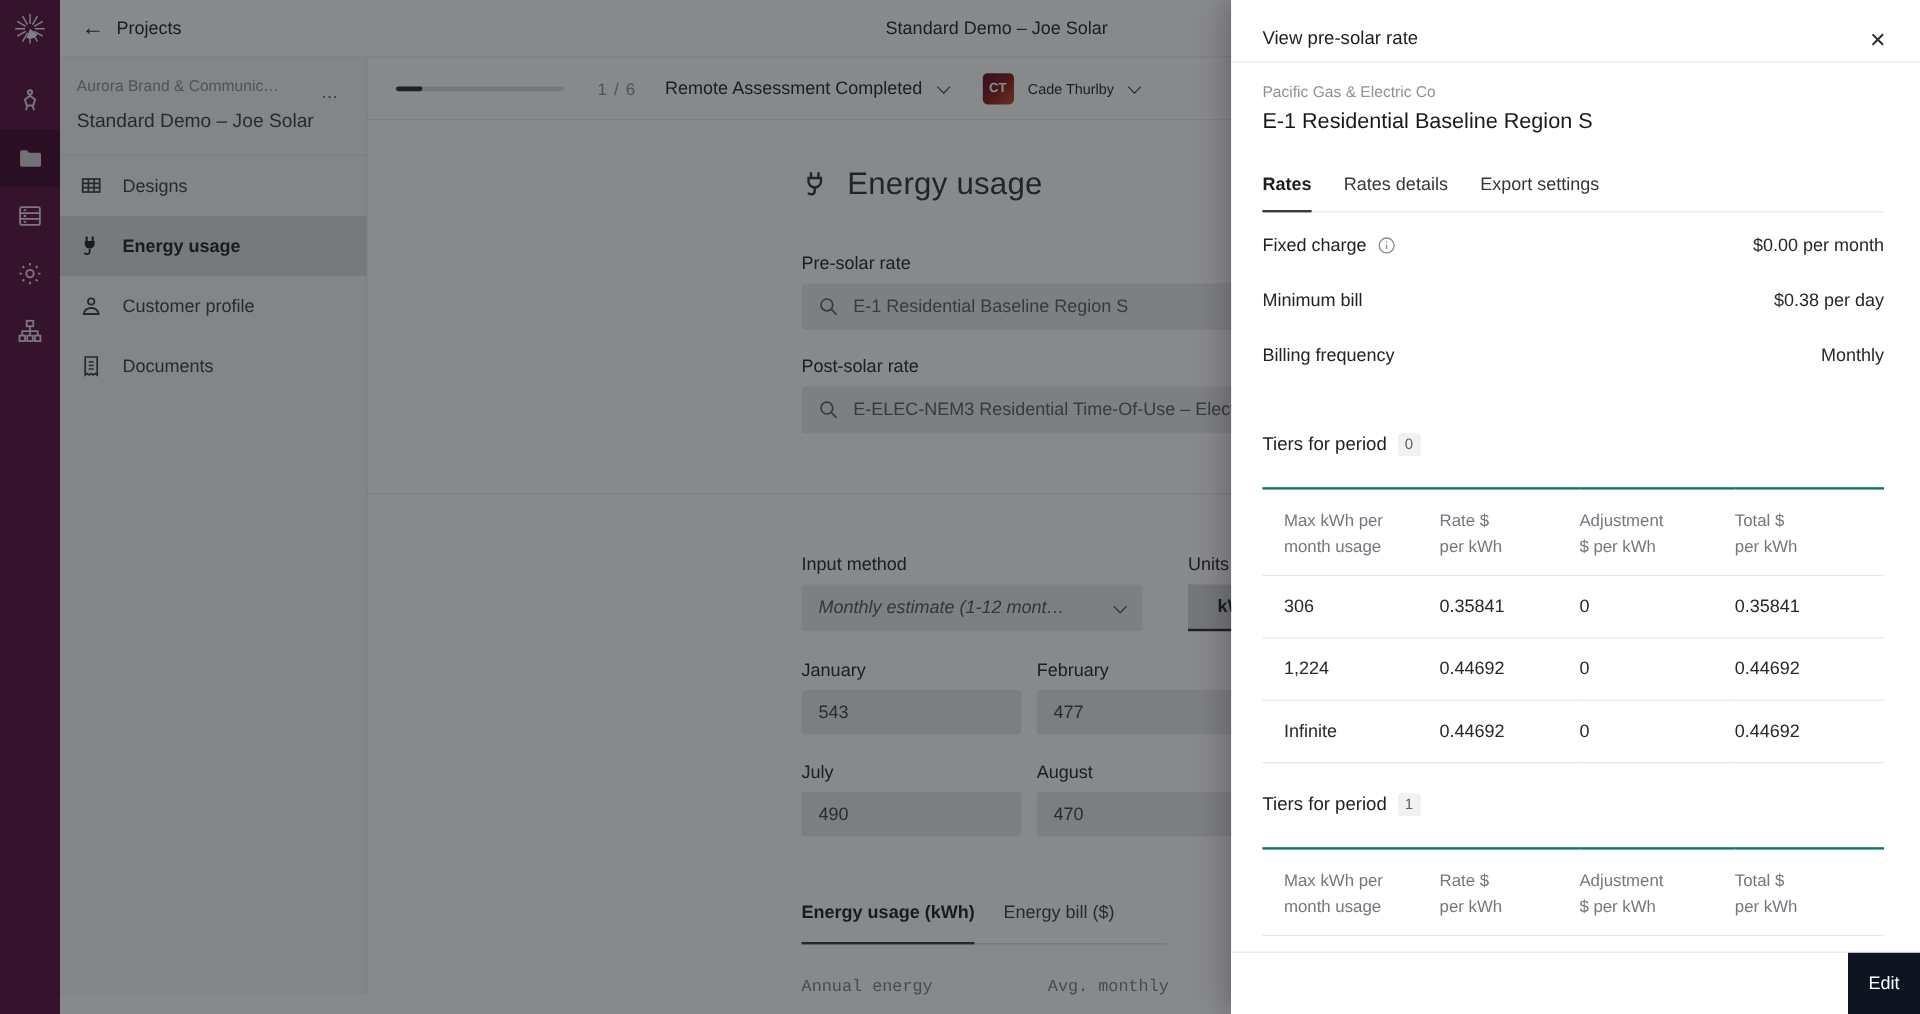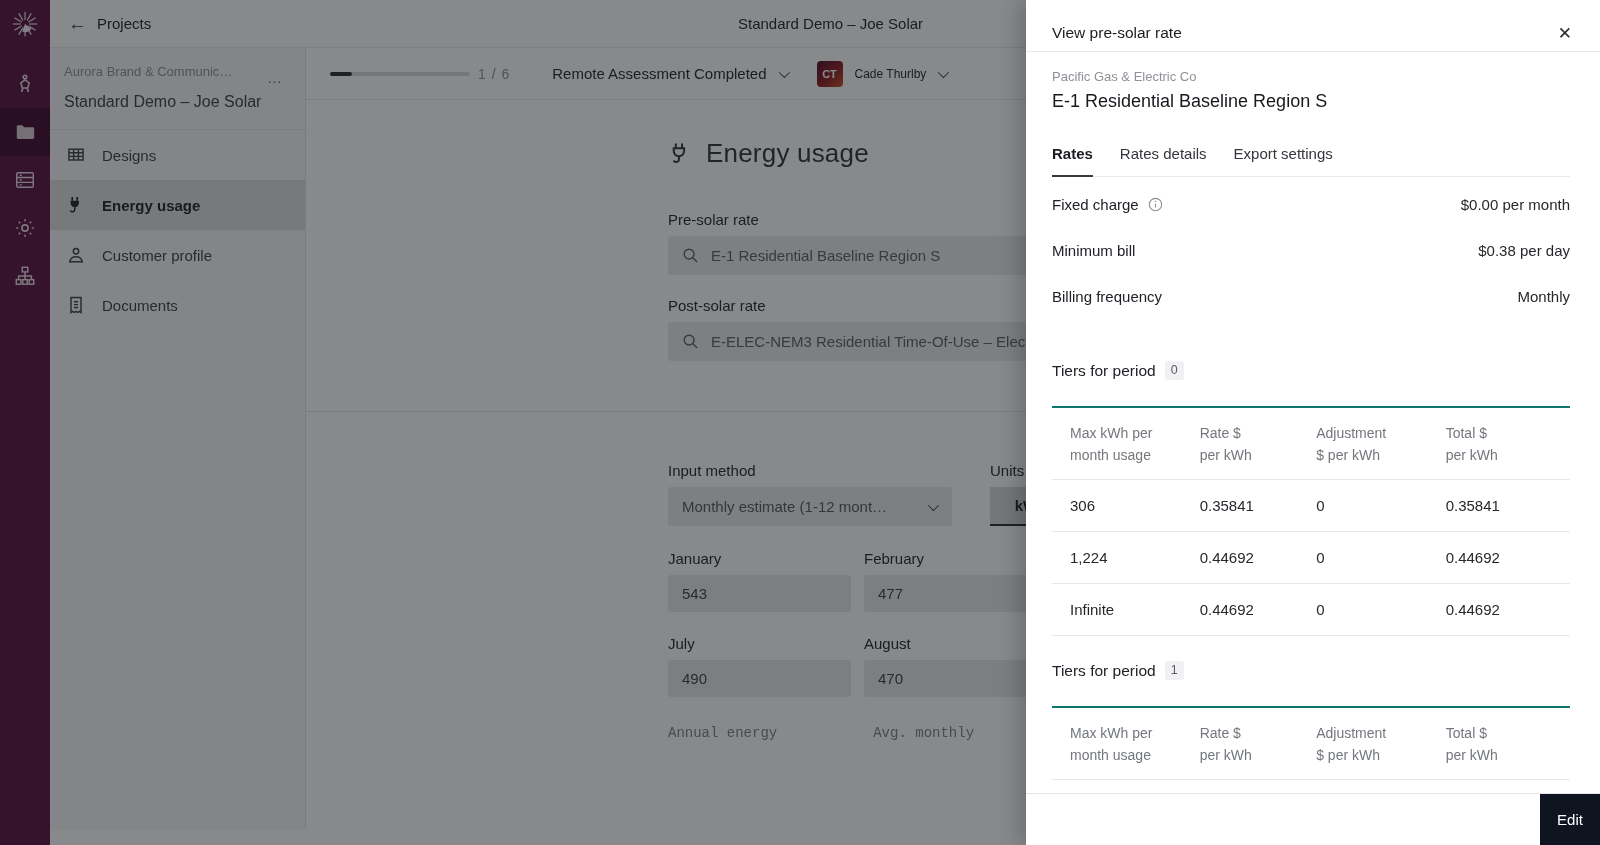--- a/index.html
+++ b/index.html
@@ -29,41 +29,41 @@
   .sidebar-project { font-size:16px; color:#3e4146; line-height:22px; padding:6px 40px 16px 14px; }
   .sidebar-divider { height:1px; background:#e5e5e8; }
   .nav-item { display:flex; align-items:center; gap:16px; height:50px; padding-left:16px; font-size:15px; color:#3c3f44; cursor:pointer; }
   .nav-item svg { width:20px; height:20px; flex:none; }
   .nav-item.active { background:#dededf; font-weight:bold; color:#212327; }
 
   
   .statusbar { position:absolute; left:306px; top:48px; right:0; height:52px; background:#fff; border-bottom:1px solid #e8e8ea; z-index:8; display:flex; align-items:center; }
   .progress-track { width:140px; height:4px; border-radius:2px; background:#d8d8da; margin-left:24px; position:relative; }
   .progress-fill { position:absolute; left:0; top:0; height:4px; width:16%; border-radius:2px; background:#2b2d31; }
-  .progress-text { font-size:14px; color:#8d9095; margin-left:8px; letter-spacing:1px; }
-  .status-dropdown { display:flex; align-items:center; gap:12px; margin-left:42px; font-size:15px; color:#26282d; cursor:pointer; }
+  .progress-text { font-size:14px; color:#8d9095; margin-left:28px; letter-spacing:1px; }
+  .status-dropdown { display:flex; align-items:center; gap:12px; margin-left:24px; font-size:15px; color:#26282d; cursor:pointer; }
   .chev { width:8px; height:8px; border-right:1.6px solid #46484d; border-bottom:1.6px solid #46484d; transform:rotate(45deg) translateY(-2px); flex:none; }
   .user-menu { display:flex; align-items:center; gap:12px; margin-left:30px; cursor:pointer; }
   .avatar { width:26px; height:26px; border-radius:4px; background:linear-gradient(135deg,#4e0e2c 0%,#8c1d22 55%,#c2512b 100%); color:#fff; font-size:11px; font-weight:bold; display:flex; align-items:center; justify-content:center; }
   .user-name { font-size:12px; color:#26282d; }
 
   
   .main { position:absolute; left:306px; top:100px; right:0; bottom:0; background:#fff; z-index:7; overflow:hidden; }
   .page-heading { display:flex; align-items:center; gap:13px; margin:38px 0 0 362px; color:#32353b; }
   .page-heading svg { width:25px; height:25px; }
   .page-heading-text { font-size:26px; font-weight:500; color:#32353b; letter-spacing:0.2px; }
   .field-label { font-size:15px; color:#26282d; margin-left:362px; }
   .search-field { display:flex; align-items:center; gap:12px; margin-left:362px; width:800px; height:39px; background:#ebebed; border-radius:3px; padding:0 14px; }
   .search-field svg { width:17px; height:17px; flex:none; }
   .search-field-text { font-size:15px; color:#5d6065; white-space:nowrap; }
   .main-divider { height:1px; background:#e6e6e8; margin-top:50px; }
   .controls-row { display:flex; margin:50px 0 0 362px; gap:20px; }
   .control-col .field-label { margin-left:0; }
   .select-box { display:flex; align-items:center; justify-content:space-between; width:284px; height:39px; background:#ebebed; border-radius:3px; padding:0 16px 0 14px; margin-top:8px; cursor:pointer; }
-  .select-text { font-size:15px; color:#55585d; white-space:nowrap; overflow:hidden; }
+  .select-text { font-size:15px; color:#55585d; white-space:nowrap; overflow:hidden;font-style:italic; }
   .units-col { margin-left:18px; }
   .toggle-group { display:flex; margin-top:8px; }
   .toggle-btn { width:81px; height:39px; display:flex; align-items:center; justify-content:center; font-size:15px; color:#44474c; background:#e7e7e9; cursor:pointer; }
   .toggle-btn.selected { background:#d9d9dc; font-weight:bold; color:#202226; border-bottom:2px solid #2b2d31; }
   .month-grid { display:grid; grid-template-columns:repeat(4,183px); column-gap:13px; row-gap:23px; margin:24px 0 0 362px; }
   .month-label { font-size:15px; color:#26282d; }
   .month-input { width:183px; height:37px; background:#e9e9eb; border:none; border-radius:3px; margin-top:8px; padding:0 14px; font-size:15px; color:#3f4247; font-family:"Liberation Sans",sans-serif; }
   .bottom-tabs { display:flex; gap:24px; margin:55px 0 0 362px; width:304px; border-bottom:1px solid #d9d9db; }
   .btab { font-size:15px; color:#3c3f44; padding-bottom:16px; cursor:pointer; }
   .btab.active { font-weight:bold; color:#1f2125; border-bottom:2px solid #3a3d42; margin-bottom:-1px; }
@@ -300,20 +300,24 @@
       <div class="month-cell">
         <div class="month-label">September</div>
         <input class="month-input" value="470" style="">
       </div>
       <div class="month-cell">
         <div class="month-label">October</div>
         <input class="month-input" value="475" style="">
       </div>
     </div>
 
+    <div class="bottom-tabs">
+      <div class="btab active">Energy usage (kWh)</div>
+      <div class="btab">Energy bill ($)</div>
+    </div>
     <div class="summary-row">
       <span class="summary-label">Annual energy</span>
       <span class="summary-label">Avg. monthly</span>
     </div>
   </div>
 
   <div class="scrim"></div>
 
   <div class="panel">
     <div class="panel-header">

